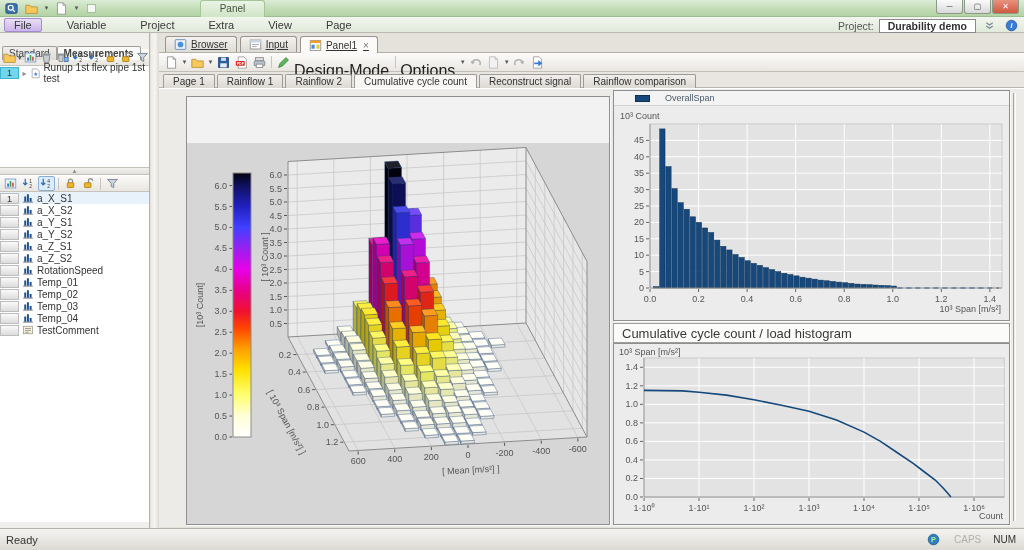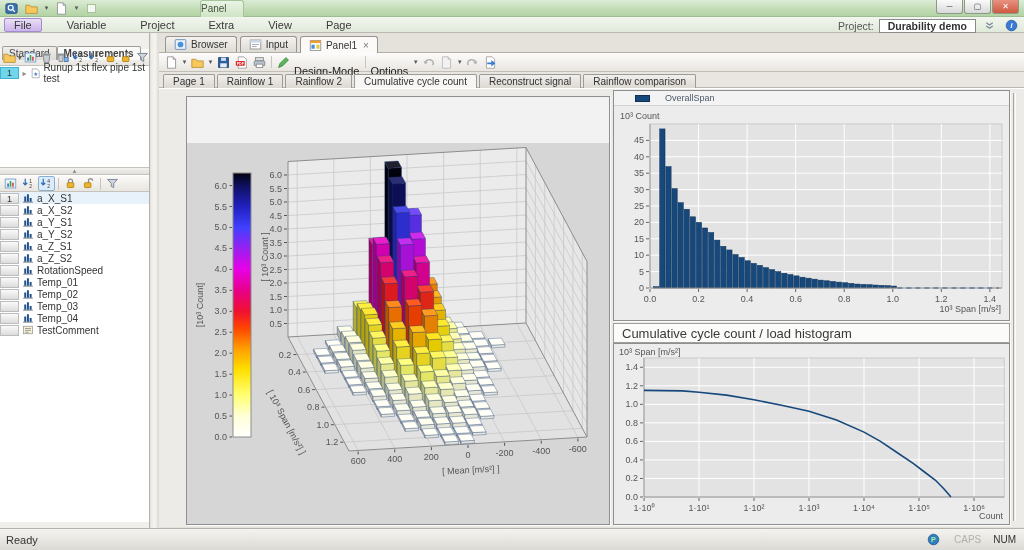--- a/index.html
+++ b/index.html
@@ -6,21 +6,21 @@
   html,body { width:1024px; height:550px; overflow:hidden; }
   body { font-family:"Liberation Sans", sans-serif; font-size:11px; color:#333; background:#e5e2dc; position:relative; }
   svg text { font-family:"Liberation Sans", sans-serif; }
 
   
   .titlebar { position:absolute; left:0; top:0; width:1024px; height:17px;
     background:linear-gradient(180deg,#dcecd6 0%,#c3ddb7 55%,#b2d3a4 100%); border-bottom:1px solid #9fbd94; }
   .qaccess { position:absolute; left:3px; top:1px; display:flex; align-items:center; gap:3px; }
   .qaccess .ib { height:14px; }
   .win-title { position:absolute; left:0; right:0; top:2px; text-align:center; color:#5c6c5a; font-size:11px; }
-  .ctx-tab { position:absolute; left:200px; top:0; width:44px; height:17px; text-align:left; font-size:10px; color:#44543f;
+  .ctx-tab { position:absolute; left:200px; top:0; width:65px; height:17px; text-align:center; font-size:10px; color:#44543f;
     background:linear-gradient(180deg,#e9f4e4,#cfe5c5); border:1px solid #a4c599; border-bottom:none; border-radius:3px 3px 0 0; line-height:16px; }
   .winbtns { position:absolute; right:5px; top:0; display:flex; gap:1px; }
   .winbtn { width:27px; height:14px; font-size:8px; line-height:13px; text-align:center; color:#4a4a4a;
     background:linear-gradient(180deg,#fbfbfb,#d9d9d9); border:1px solid #8b9a86; border-top:none; border-radius:0 0 3px 3px; }
   .winbtn.close { background:linear-gradient(180deg,#e89180,#cf5a41); color:#fff; }
 
   
   .menubar { position:absolute; left:0; top:17px; width:1024px; height:16px;
     background:linear-gradient(180deg,#f2f6ee,#e0e9da); border-bottom:1px solid #b9b9b2; display:flex; align-items:center; padding:0 4px; }
   .menu-item { font-size:11px; color:#3a3a3a; padding:0 9px; margin-right:16px; height:14px; line-height:14px; border-radius:2px; }
@@ -56,29 +56,29 @@
   .v-list { background:#fff; height:330px; }
   .v-row { display:flex; align-items:center; height:12px; font-size:10px; gap:3px; }
   .v-row.active { background:#e7f2fb; }
   .v-row .num-cell { height:11px; line-height:10px; }
   .v-row svg { width:12px; height:12px; flex:none; }
 
   .splitter { position:absolute; left:151px; top:33px; width:8px; height:495px; background:linear-gradient(90deg,#eceae6,#f6f5f2,#dcd9d3); }
 
   
   .main { position:absolute; left:159px; top:33px; width:865px; height:495px; }
-  .doc-tabs { height:19px; padding:3px 4px 0 6px; display:flex; gap:3px; }
+  .doc-tabs { height:19px; padding:3px 4px 0 6px; display:flex; gap:3px;text-decoration:underline; }
   .doctab { display:flex; align-items:center; gap:4px; font-size:10px; color:#333; padding:0 8px; height:16px;
     background:linear-gradient(#f4f2ef,#dedbd5); border:1px solid #98948e; border-bottom:none; border-radius:3px 3px 0 0; }
   .doctab.active { background:#fbfaf8; height:17px; }
   .doctab svg { width:13px; height:13px; }
   .doctab .close { color:#777; font-size:10px; margin-left:2px; }
   .toolbar2 { height:20px; background:linear-gradient(180deg,#fdfcfb,#e9e6e1); border-top:1px solid #b3b0aa; border-bottom:1px solid #c2bfb9;
     display:flex; align-items:center; padding:0 4px; gap:1px; }
-  .tlabel { font-size:11px; color:#222; margin:18px 3px 0 1px; }
+  .tlabel { font-size:16px; color:#222; margin:18px 3px 0 1px; }
   .page-tabs { height:16px; padding:2px 0 0 4px; display:flex; gap:2px; background:#e9e6e1; border-bottom:1px solid #b9b6b0; }
   .ptab { font-size:10px; color:#333; padding:0 9px; height:14px; line-height:13px; background:linear-gradient(#f1efec,#dcd9d3);
     border:1px solid #9d9a94; border-bottom:none; border-radius:2px 2px 0 0; }
   .ptab.active { background:#f7f6f4; height:15px; font-weight:normal; }
 
   .content { position:relative; width:865px; height:439px; background:#edebe7; border-top:1px solid #fff; }
   .rightedge { position:absolute; right:8px; top:4px; bottom:6px; width:3px; border-left:1px solid #a8a5a0; border-right:1px solid #fbfbfa; }
 
   .widget { position:absolute; background:#ececec; border:1px solid #8f8f8f; box-shadow:1px 1px 0 #fafaf9; }
   .w3d { left:27px; top:7px; width:424px; height:429px; background:#d6d6d6; }

